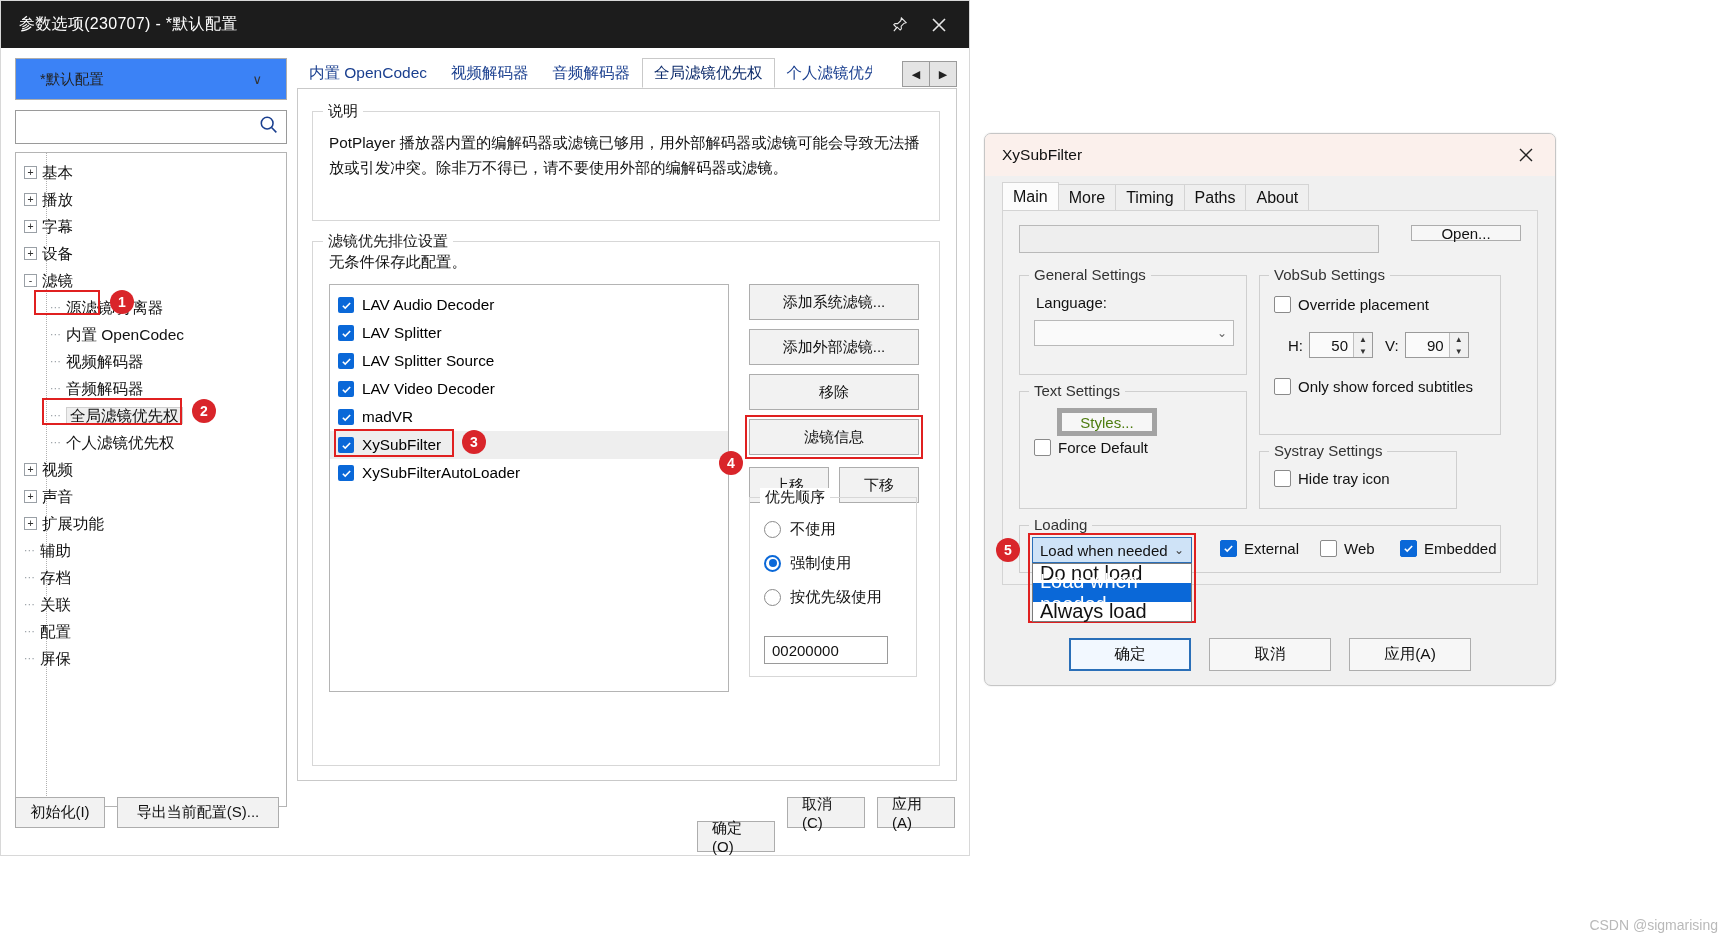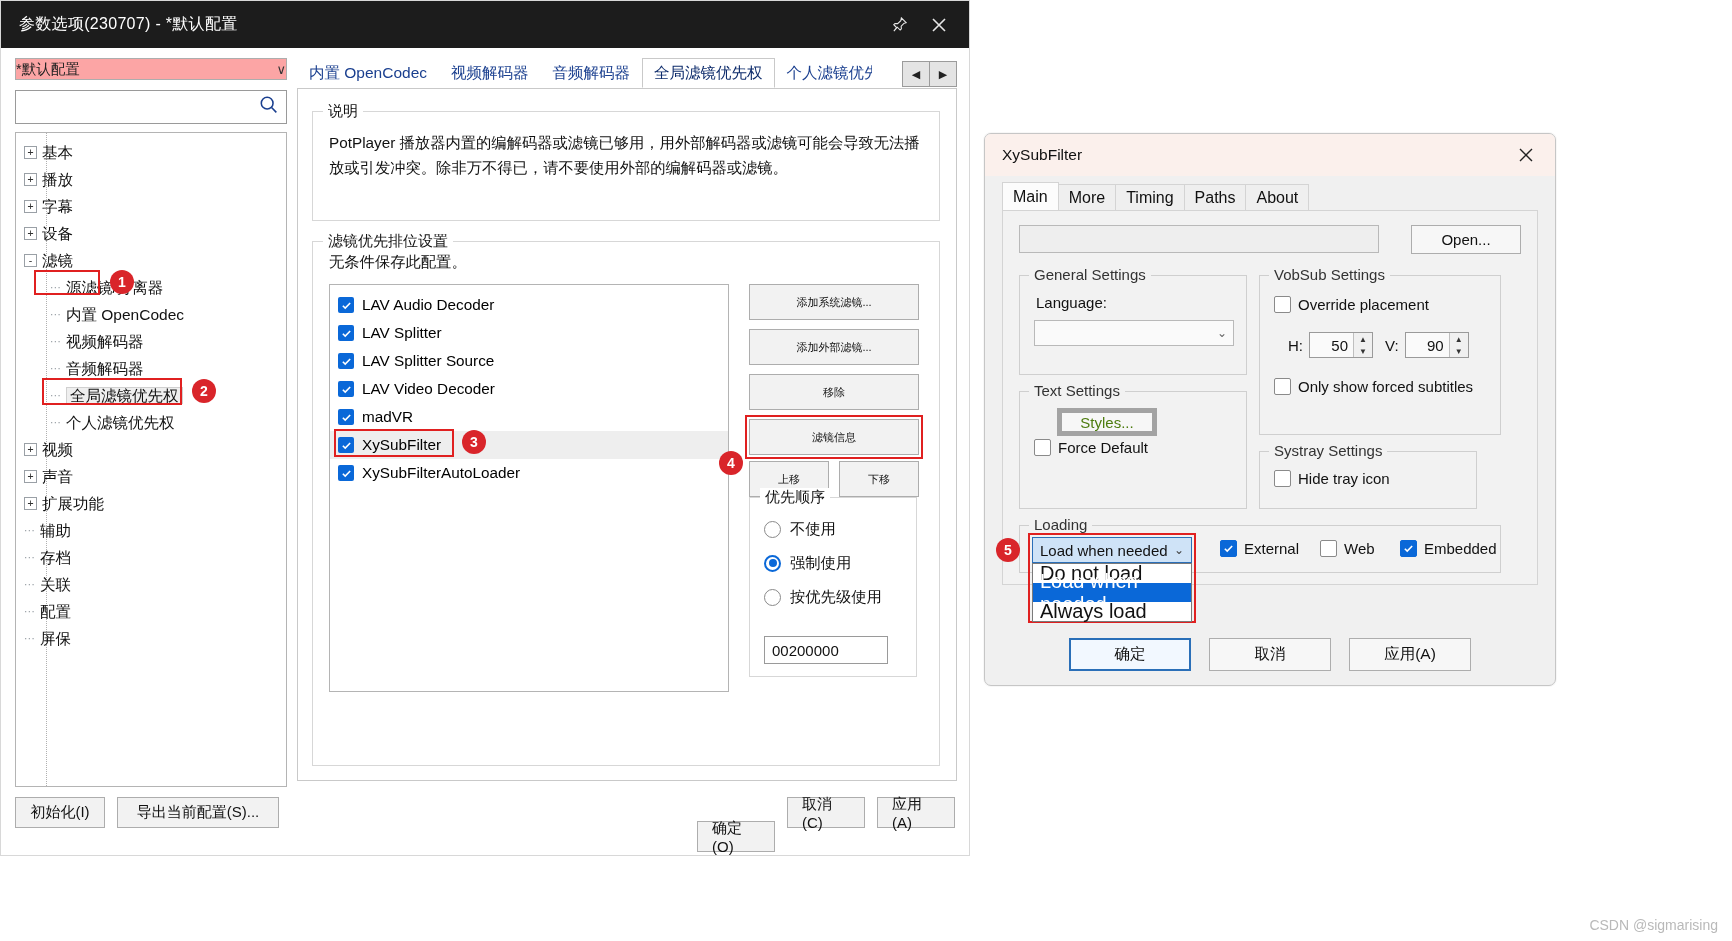--- a/index.html
+++ b/index.html
@@ -18,22 +18,22 @@
     padding:0 10px 0 18px;box-sizing:border-box;
   }
   #pp-title{font-size:16px;letter-spacing:.3px;flex:1;}
   .pp-tb-btn{width:40px;height:47px;display:flex;align-items:center;justify-content:center;color:#e6e6e6;}
   .pp-tb-btn svg{display:block;}
   #pp-body{position:absolute;left:0;top:47px;right:0;bottom:0;background:#ffffff;}
 
   
   #pp-left{position:absolute;left:14px;top:10px;width:272px;}
   #profile-select{
-    width:272px;height:22px;box-sizing:border-box;border:1px solid #adadad;background:#fca5a5;
-    display:flex;align-items:center;padding:0 0;font-size:14.5px;color:#222;
+    width:272px;height:42px;box-sizing:border-box;border:1px solid #adadad;background:#3b82f6;
+    display:flex;align-items:center;padding:0 24px;font-size:14.5px;color:#222;
   }
   #profile-select .caret{margin-left:auto;font-size:13px;color:#333;}
   #search-box{
     margin-top:10px;width:272px;height:34px;box-sizing:border-box;border:1px solid #9a9a9a;background:#fff;
     display:flex;align-items:center;padding:0 6px;
   }
   #search-box .si{margin-left:auto;}
   #tree{
     margin-top:8px;width:272px;height:655px;box-sizing:border-box;border:1px solid #b4b4b4;background:#fff;
     padding:6px 4px;font-size:15.5px;color:#111;overflow:hidden;position:relative;
@@ -92,25 +92,25 @@
   .frow.selected{background:#eeeeee;}
   .cbox{
     width:16px;height:16px;border-radius:2px;flex:none;margin-right:8px;display:inline-flex;
     align-items:center;justify-content:center;
   }
   .cbox.on{background:#0a68d8;}
   .cbox.on svg{display:block;}
   .btncol{position:absolute;left:436px;top:42px;width:170px;}
   .btn{
     box-sizing:border-box;border:1px solid #adadad;background:#f2f2f2;
-    display:flex;align-items:center;justify-content:center;font-size:11px;color:#111;
+    display:flex;align-items:center;justify-content:center;font-size:15px;color:#111;
   }
   .btn.wide{width:170px;height:36px;margin-bottom:9px;}
   .btn.half{width:80px;height:36px;}
-  #movepair{display:flex;gap:10px;margin-top:6px;}
+  #movepair{display:flex;gap:10px;margin-top:12px;}
   #order-group{position:absolute;left:436px;top:255px;width:168px;height:180px;}
   .radio-row{display:flex;align-items:center;height:34px;padding-left:14px;font-size:15.3px;color:#111;}
   .radio{
     width:17px;height:17px;border-radius:50%;border:1px solid #8a8a8a;background:#fff;margin-right:9px;
     flex:none;display:inline-flex;align-items:center;justify-content:center;box-sizing:border-box;
   }
   .radio.on{border-color:#0a68d8;border-width:2px;}
   .radio.on::after{content:"";width:8px;height:8px;border-radius:50%;background:#0a68d8;}
   #prio-value{
     position:absolute;left:14px;bottom:12px;width:124px;height:28px;box-sizing:border-box;
@@ -146,30 +146,30 @@
   .xytab.active{background:#fcfcfc;height:29px;}
   #xy-pane{
     position:absolute;left:17px;top:76px;right:17px;height:375px;background:#f2f2f2;
     border:1px solid #d4d4d4;box-sizing:border-box;
   }
   #xy-path{
     position:absolute;left:16px;top:14px;width:360px;height:28px;box-sizing:border-box;
     background:#eeeeee;border:1px solid #b9b9b9;
   }
   #xy-open{
-    position:absolute;right:16px;top:14px;width:110px;height:29px;box-sizing:border-box;
+    position:absolute;right:16px;top:14px;width:110px;height:16px;box-sizing:border-box;
     border:1px solid #adadad;background:#f7f7f7;display:flex;align-items:center;justify-content:center;
     font-size:15px;color:#111;
   }
   .xygroup{position:absolute;border:1px solid #cfcfcf;box-sizing:border-box;}
   .xygroup > .gt{position:absolute;top:-10px;left:9px;background:#f2f2f2;padding:0 5px;font-size:15px;color:#333;}
   #g-general{left:16px;top:64px;width:228px;height:100px;}
   #g-text{left:16px;top:180px;width:228px;height:118px;}
   #g-vobsub{left:256px;top:64px;width:242px;height:160px;}
-  #g-systray{left:256px;top:240px;width:218px;height:58px;}
+  #g-systray{left:256px;top:240px;width:198px;height:58px;}
   #g-loading{left:16px;top:314px;width:482px;height:48px;}
   .lbl-txt{position:absolute;font-size:15px;color:#111;}
   #lang-label{left:16px;top:18px;}
   #lang-select{
     position:absolute;left:14px;top:44px;width:200px;height:26px;box-sizing:border-box;
     background:#fafafa;border:1px solid #b9b9b9;display:flex;align-items:center;padding:0 6px;
   }
   #lang-select .cv{margin-left:auto;color:#666;font-size:12px;}
   #styles-btn{
     position:absolute;left:37px;top:16px;width:100px;height:28px;box-sizing:border-box;

